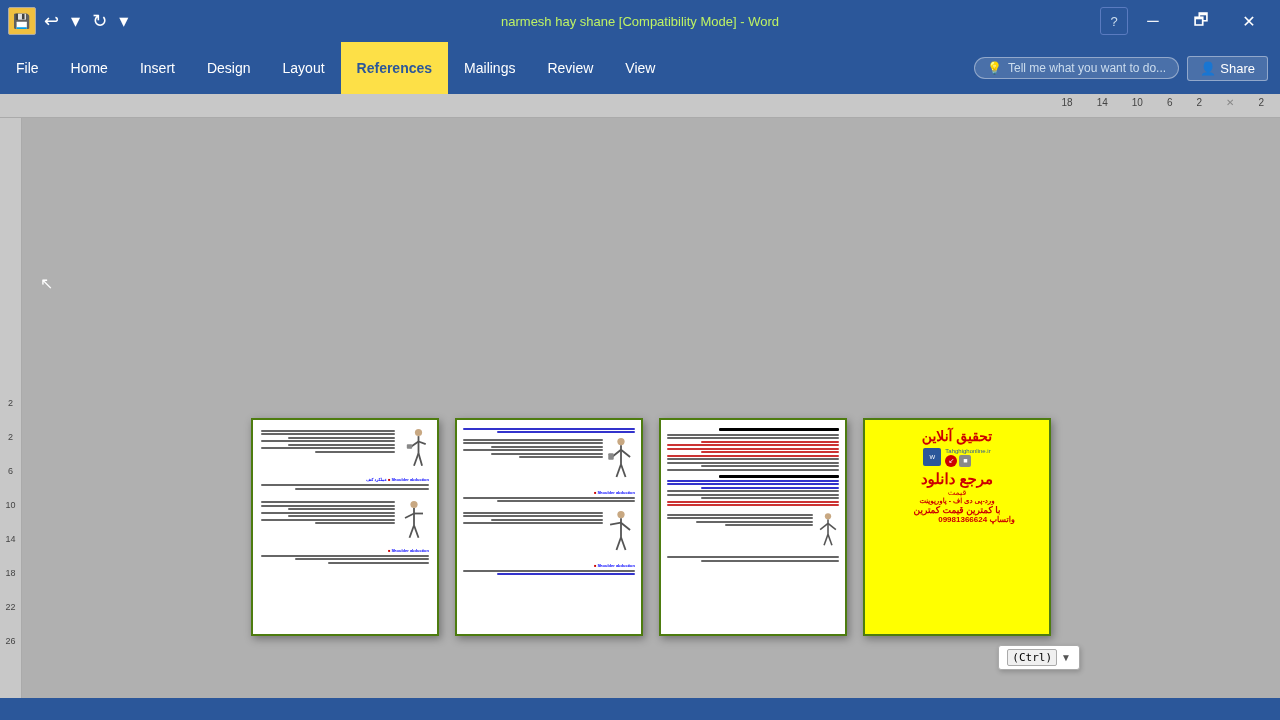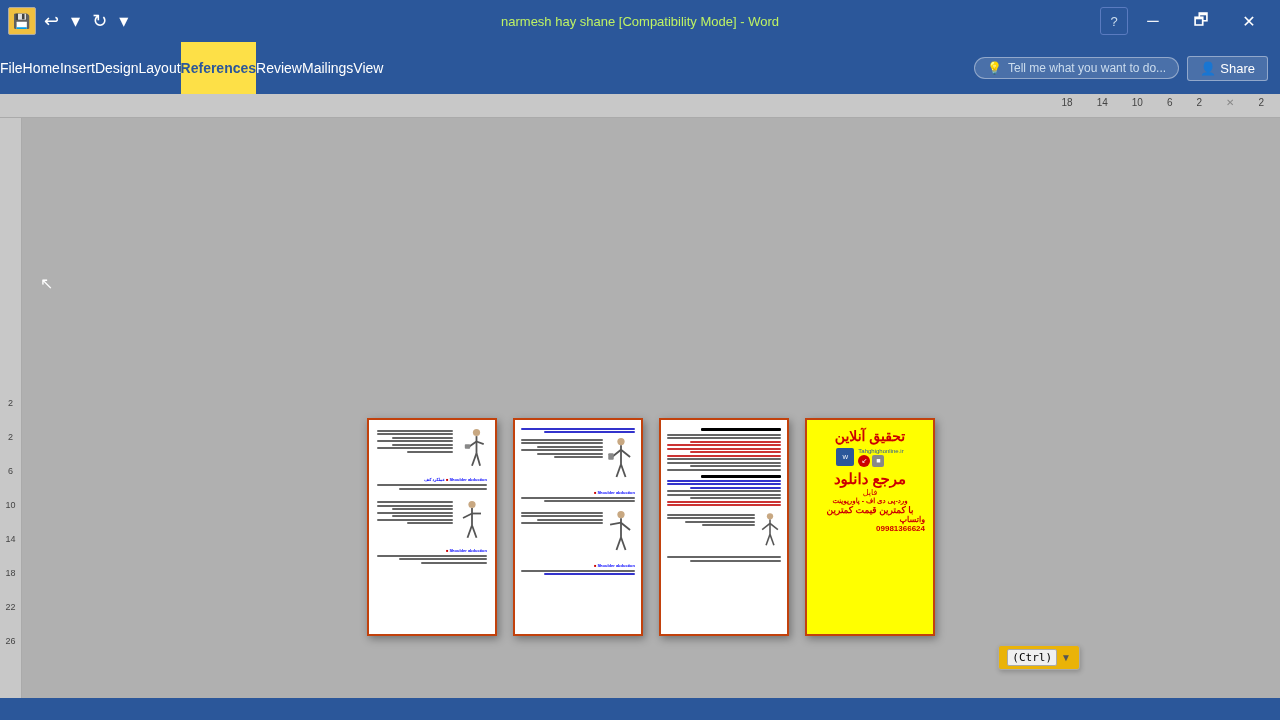--- a/index.html
+++ b/index.html
@@ -72,21 +72,21 @@
 
     
     #ribbon {
       width: 100%;
       background: #2b579a;
       height: 52px;
       display: flex;
       align-items: stretch;
     }
     .ribbon-tab {
-      padding: 0 0;
+      padding: 0 16px;
       color: #fff;
       font-size: 14px;
       display: flex;
       align-items: center;
       cursor: pointer;
       height: 52px;
       position: relative;
     }
     .ribbon-tab.active {
       background: #fde047;
@@ -184,24 +184,24 @@
       margin-top: 280px;
     }
 
     .page-wrapper {
       display: flex;
       flex-direction: column;
       align-items: center;
     }
 
     .doc-page {
-      width: 130px;
+      width: 188px;
       height: 218px;
       background: #fff;
-      border: 2px solid #c2410c;
+      border: 2px solid #4d7c0f;
       box-shadow: 2px 3px 8px rgba(0,0,0,0.35);
       overflow: hidden;
       position: relative;
       cursor: pointer;
     }
 
     
     .page1-content {
       padding: 8px;
       font-size: 3.5px;
@@ -320,21 +320,21 @@
       direction: rtl;
       font-weight: bold;
       margin-left: 39px;
     }
 
     
     #ctrl-tooltip {
       position: absolute;
       bottom: 28px;
       right: 200px;
-      background: #eab308;
+      background: #ffffff;
       border: 1px solid #aaa;
       border-radius: 3px;
       padding: 3px 8px;
       font-size: 12px;
       display: flex;
       align-items: center;
       gap: 4px;
       box-shadow: 1px 2px 5px rgba(0,0,0,0.2);
     }
     #ctrl-tooltip .ctrl-key {
@@ -406,22 +406,22 @@
   </div>
 </div>
 
 <div id="ribbon">
   <div class="ribbon-tab">File</div>
   <div class="ribbon-tab">Home</div>
   <div class="ribbon-tab">Insert</div>
   <div class="ribbon-tab">Design</div>
   <div class="ribbon-tab">Layout</div>
   <div class="ribbon-tab active">References</div>
+  <div class="ribbon-tab">Mailings</div>
   <div class="ribbon-tab">Review</div>
-  <div class="ribbon-tab">Mailings</div>
   <div class="ribbon-tab">View</div>
   <div class="ribbon-right">
     <div class="tell-me-input">
       <span class="tell-me-icon">💡</span>
       <span>Tell me what you want to do...</span>
     </div>
     <div class="share-btn">
       <span>👤</span>
       <span>Share</span>
     </div>
@@ -636,21 +636,21 @@
                   <div style="width:12px;height:12px;background:#cc0000;border-radius:50%;display:flex;align-items:center;justify-content:center;">
                     <span style="color:#fff;font-size:7px;">↙</span>
                   </div>
                   <div style="width:12px;height:12px;background:#888;border-radius:2px;display:flex;align-items:center;justify-content:center;">
                     <span style="color:#fff;font-size:7px;">■</span>
                   </div>
                 </div>
               </div>
             </div>
             <div class="ad-ref">مرجع دانلود</div>
-            <div class="ad-sub">فایل</div>
+            <div class="ad-sub">قیمت</div>
             <div class="ad-types">ورد-پی دی اف - پاورپوینت</div>
             <div class="ad-price">با کمترین قیمت کمترین</div>
             <div class="ad-contact">واتساپ 09981366624</div>
           </div>
         </div>
       </div>
 
     </div>
 
     <div id="ctrl-tooltip">

